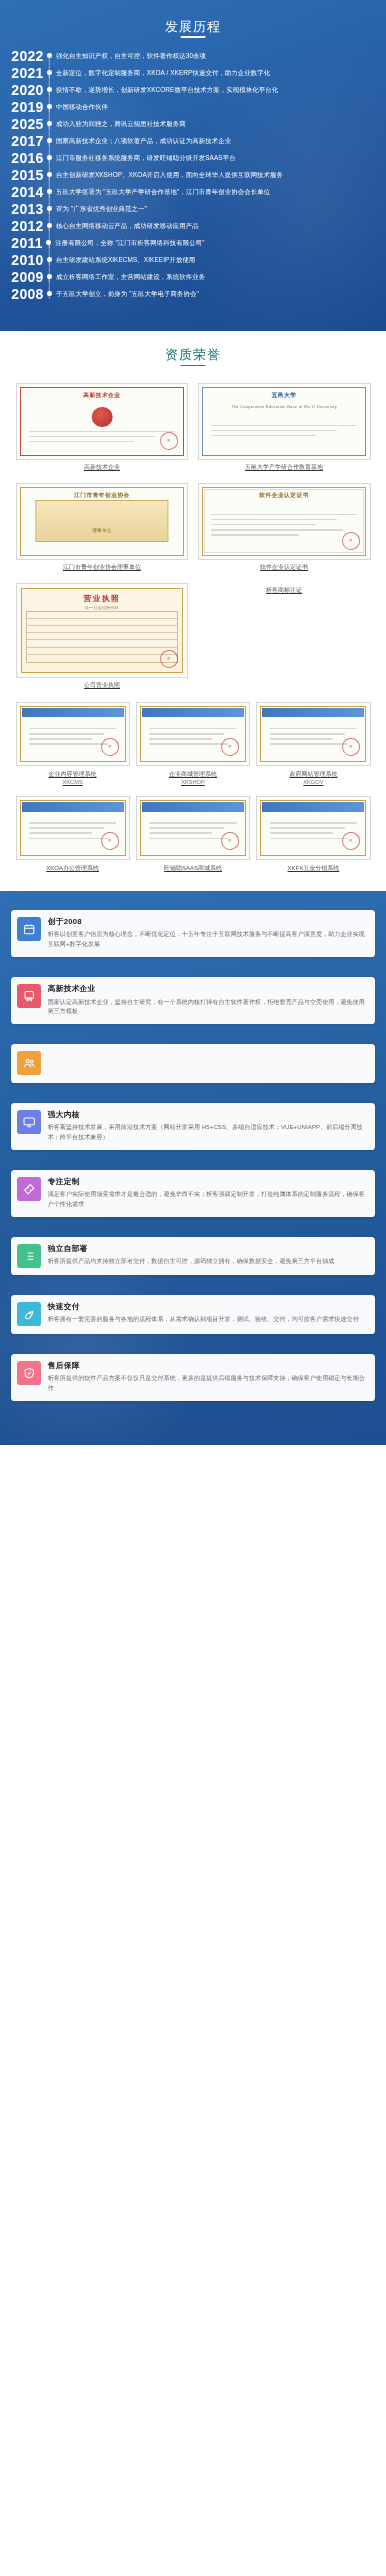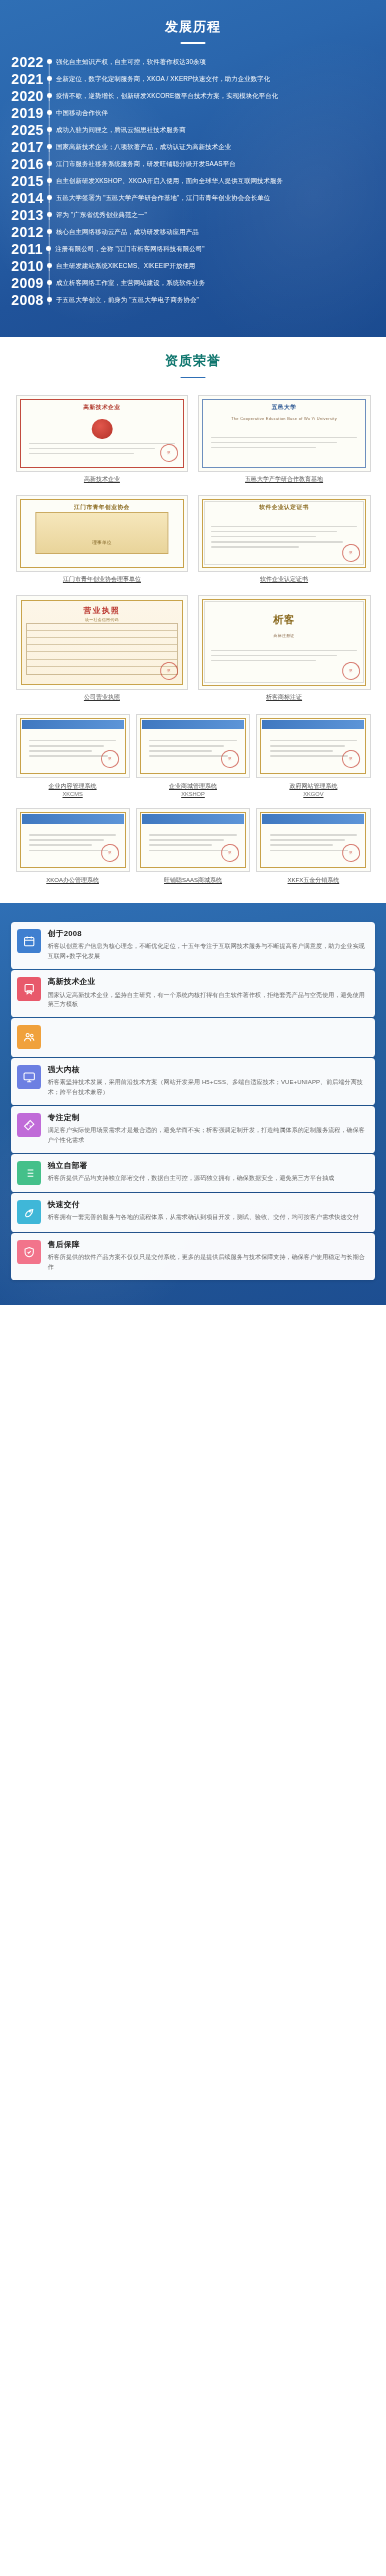--- a/index.html
+++ b/index.html
@@ -39,24 +39,24 @@
   .sec-title-wrap {
     position: relative;
     text-align: center;
     margin-bottom: 13.4px;
     z-index: 3;
   }
   .sec-title {
     display: inline-block;
     position: relative;
     font-size: 13px;
-    font-weight: bold;
+    font-weight: normal;
     color: #ffffff;
     letter-spacing: 1px;
-    padding-bottom: 8px;
+    padding-bottom: 2px;
   }
   .sec-title .underline {
     position: absolute;
     left: 50%;
     bottom: 0;
     transform: translateX(-50%);
     width: 25px;
     height: 1.5px;
     background: #ffffff;
     border-radius: 1px;
@@ -284,21 +284,21 @@
     position: relative;
     z-index: 2;
     padding: 3.1px 11.3px 0 11.3px;
   }
   .why-card {
     display: flex;
     align-items: flex-start;
     background: rgba(255,255,255,0.97);
     border-radius: 3.6px;
     padding: 7.2px 8.2px 7.2px 6.2px;
-    margin-bottom: 1px;
+    margin-bottom: 20px;
     box-shadow: 0 1px 3.1px rgba(0,0,0,0.12);
   }
   .why-icon {
     flex: 0 0 24px;
     height: 24px;
     margin-right: 6.2px;
     border-radius: 3.1px;
     display: flex;
     align-items: center;
     justify-content: center;
@@ -534,32 +534,20 @@
             <i></i>
             <i></i>
             <i></i>
             <i></i>
           </span>
         <span class="c-seal">章</span>
       </div>
       <div class="cert-caption">公司营业执照</div>
     </div>
     <div class="cert-item">
-      <div class="cert-img" style="height:95px">
-        <span class="c-frame"></span>
-        <span class="c-inner"></span>
-        <span class="c-head gold" style="top:17.5px;font-size:10.3px">析客</span>
-        <span class="c-sub" style="top:37px">商标注册证</span>
-        <span class="c-lines" style="top:54px">
-            <i></i>
-            <i></i>
-            <i></i>
-          </span>
-        <span class="c-seal">章</span>
-      </div>
       <div class="cert-caption">析客商标注证</div>
     </div>
   </div>
 
   <div class="cert-grid triple" style="margin-top:9.3px">
     <div class="cert-item">
       <div class="cert-img">
         <span class="c-frame"></span>
         <span class="c-topbar-blue"></span>
         <span class="c-lines" style="top:25px">

